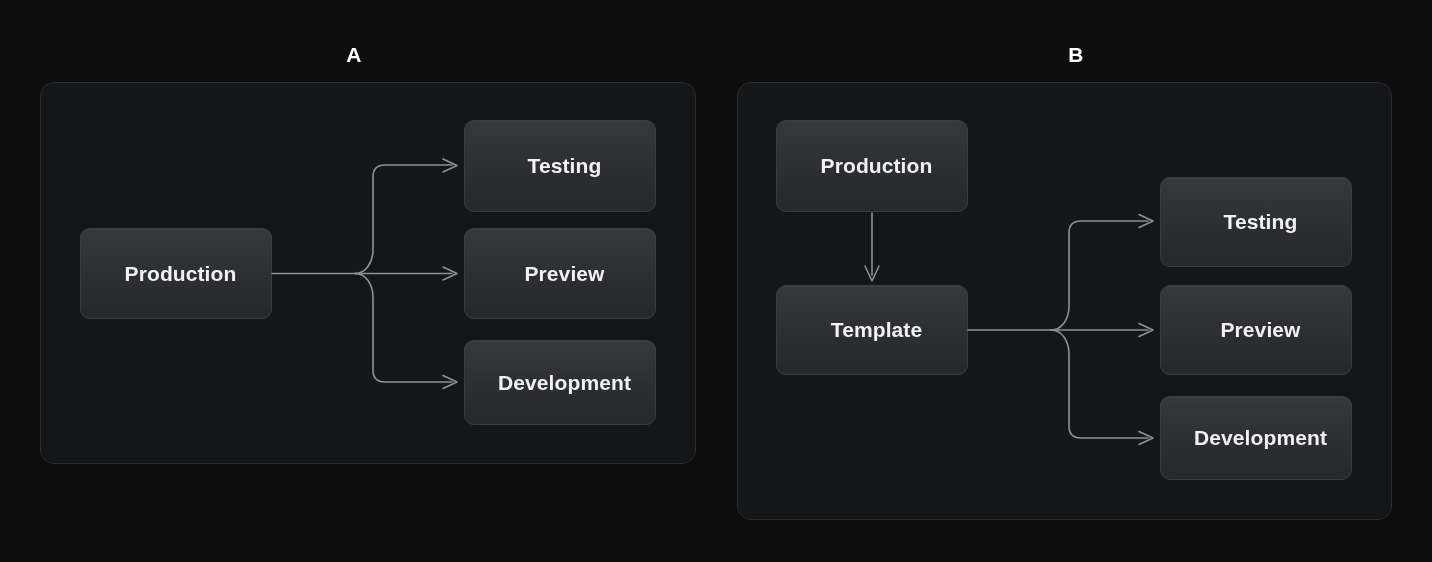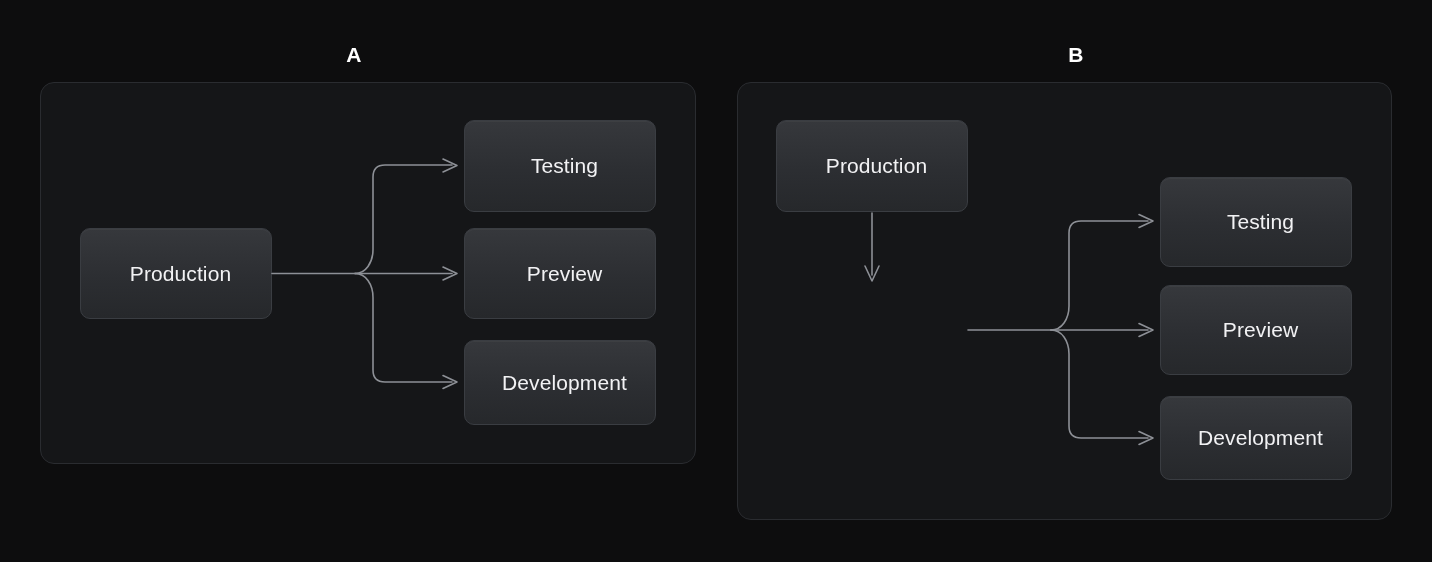--- a/index.html
+++ b/index.html
@@ -44,21 +44,21 @@
     position: absolute;
     box-sizing: border-box;
     border: 1px solid #3a3d42;
     border-radius: 10px;
     background: linear-gradient(180deg, #36383c 0%, #2c2e32 55%, #26282b 100%);
     display: flex;
     align-items: center;
     justify-content: center;
     color: #f2f2f4;
     font-size: 21px;
-    font-weight: 400;
+    font-weight: 700;
     letter-spacing: 0.1px;
     white-space: nowrap;
     box-shadow: inset 0 1px 0 rgba(255,255,255,0.035);
     padding-left: 9px;
   }
 
   
   .wires {
     position: absolute;
     inset: 0;
@@ -109,20 +109,21 @@
     <path class="wire" d="M 355 273.5 q 8 0 13 7 q 5 7 5 17 V 370 q 0 12 12 12 H 452"></path>
     <path class="wire-head" d="M 443 375.5 L 457 382 L 443 388.5"></path>
   </svg>
 
   <div class="panel-label" style="left:1040px; top:44px; width:72px;">B</div>
 
   <div class="panel" style="left:737px; top:82px; width:655px; height:438px;"></div>
 
   <div class="node" style="left:776px; top:120px; width:192px; height:92px;">Production</div>
 
+  <div class="node" style="left:776px; top:285px; width:192px; height:90px;">Template</div>
 
   <div class="node" style="left:1160px; top:177px; width:192px; height:90px;">Testing</div>
 
   <div class="node" style="left:1160px; top:285px; width:192px; height:90px;">Preview</div>
 
   <div class="node" style="left:1160px; top:396px; width:192px; height:84px;">Development</div>
 
   <svg class="wires" width="1432" height="562" viewBox="0 0 1432 562">
 
     <path class="wire" d="M 872 213 V 275"></path>

